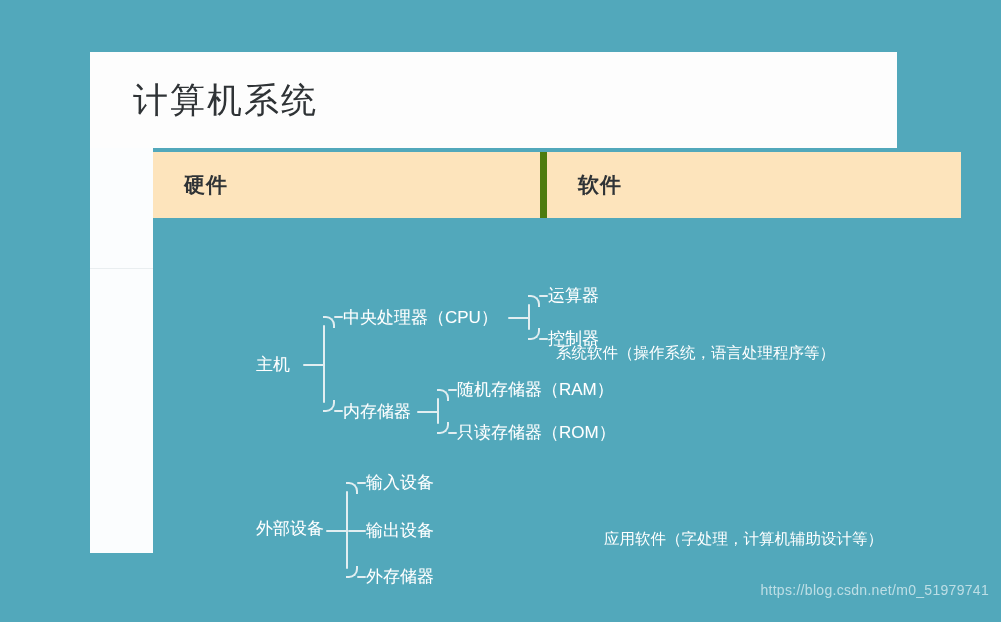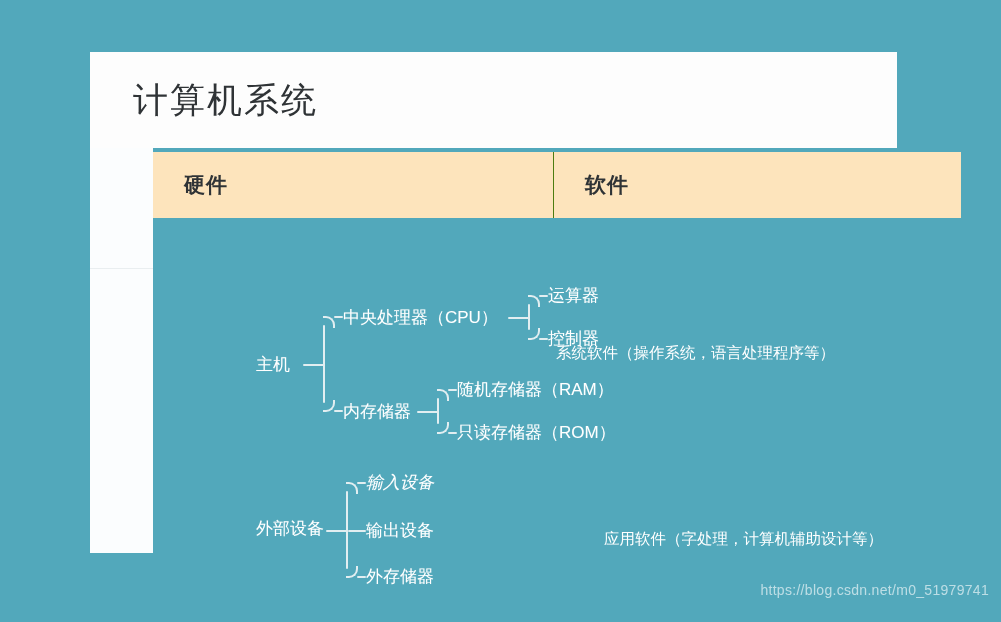--- a/index.html
+++ b/index.html
@@ -80,24 +80,24 @@
     display: flex;
     align-items: center;
     box-sizing: border-box;
   }
   #header-cell-hardware {
     left: 0;
     width: 398px;
     padding-left: 31px;
   }
   #header-cell-software {
-    left: 400px;
+    left: 387px;
     width: 346px;
     padding-left: 31px;
-    border-left: 1px solid #4d7c0f;
+    border-left: 7px solid #4d7c0f;
   }
   .header-label {
     font-size: 21px;
     font-weight: bold;
     color: #2f3336;
     letter-spacing: 1px;
     white-space: nowrap;
   }
 
   
@@ -232,21 +232,21 @@
 
     <div class="hline" style="left:173px; top:312px; width:22px;"></div>
 
     <div class="vline" style="left:193px; top:273px; height:78px;"></div>
     <div class="corner corner-tr" style="left:193px; top:264px; width:12px; height:12px;"></div>
     <div class="corner corner-br" style="left:193px; top:348px; width:12px; height:12px;"></div>
     <div class="hline" style="left:204px; top:264px; width:9px;"></div>
     <div class="hline" style="left:195px; top:312px; width:18px;"></div>
     <div class="hline" style="left:204px; top:358px; width:9px;"></div>
 
-    <div class="node" style="left:213px; top:265px;font-style:italic;">输入设备</div>
+    <div class="node" style="left:213px; top:265px;">输入设备</div>
     <div class="node" style="left:213px; top:313px;">输出设备</div>
     <div class="node" style="left:213px; top:359px;">外存储器</div>
 
     <div class="soft-text" style="left:403px; top:135px;">系统软件（操作系统，语言处理程序等）</div>
     <div class="soft-text" style="left:403px; top:321px;margin-left:48px;">应用软件（字处理，计算机辅助设计等）</div>
 
   </div>
 </div>
 
 <div id="watermark">https://blog.csdn.net/m0_51979741</div>

